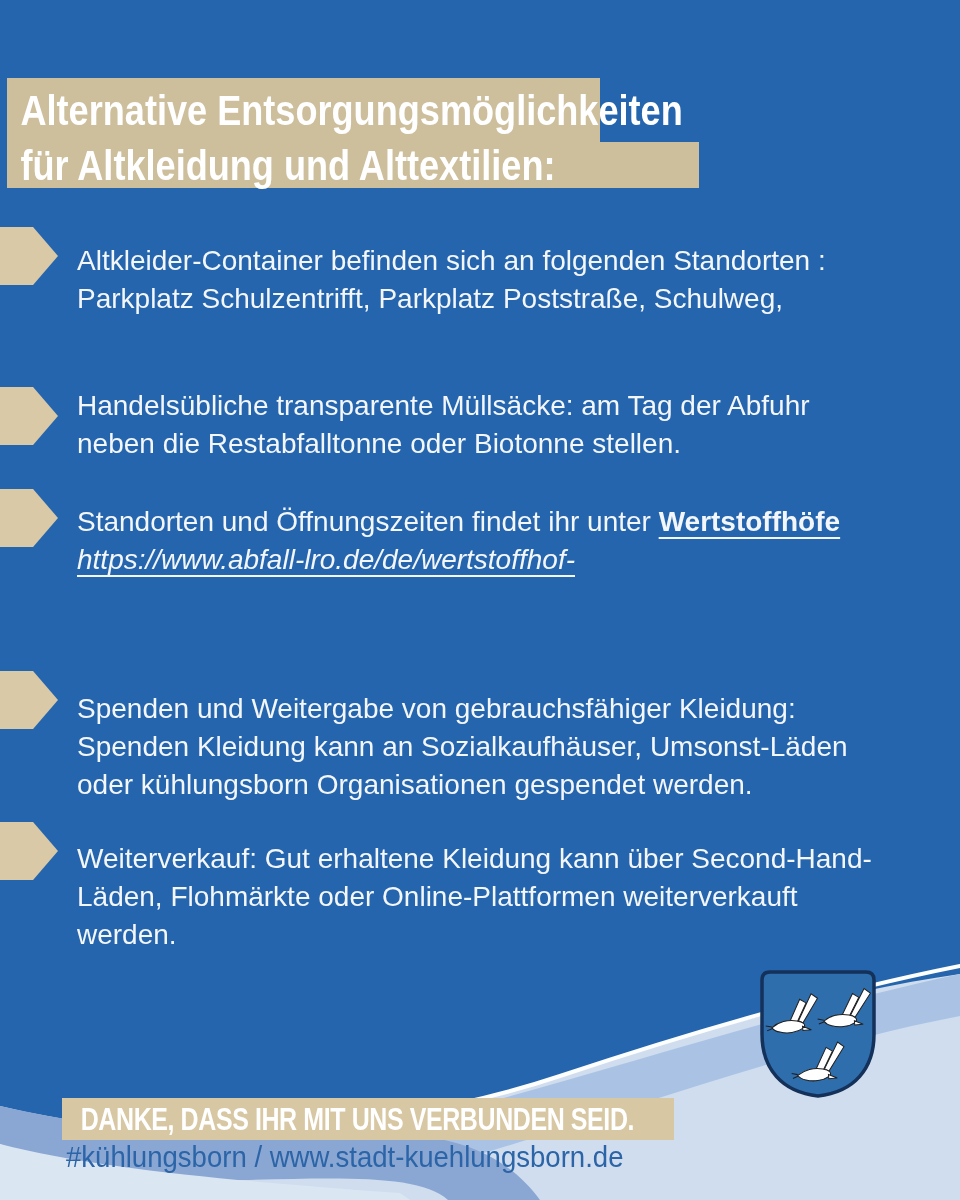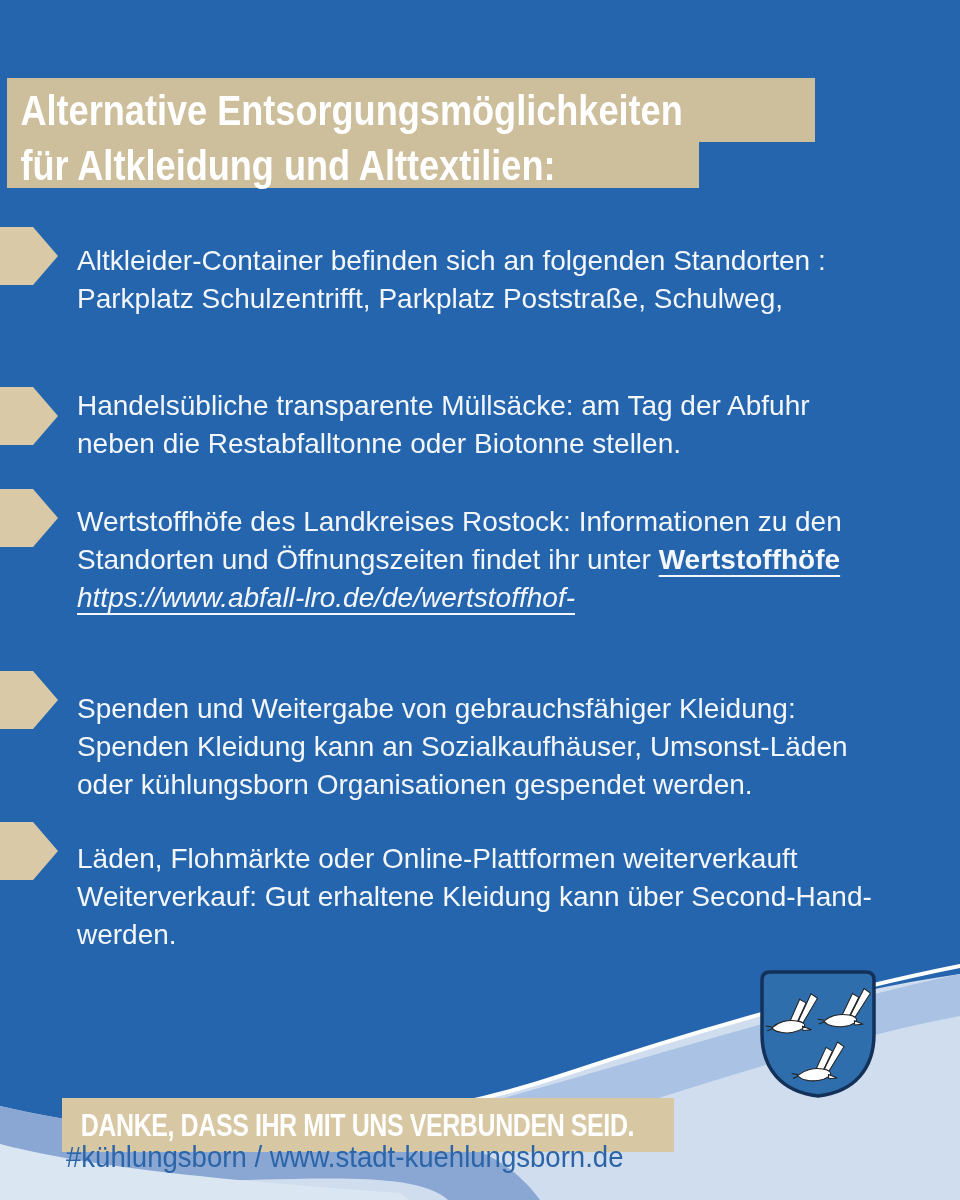--- a/index.html
+++ b/index.html
@@ -2,42 +2,42 @@
 <html><head>
 <meta charset="utf-8">
 <style>
   html,body{margin:0;padding:0;background:#222;}
   .canvas{
     position:relative;width:960px;height:1200px;overflow:hidden;
     background:#2565ad;font-family:"Liberation Sans",sans-serif;
   }
   
   .titlebox{position:absolute;background:#cdbe9c;display:flex;align-items:center;}
-  .titlebox.t1{left:7px;top:78px;width:808px;height:64px;}
+  .titlebox.t1{left:7px;top:78px;width:593px;height:64px;}
   .titlebox.t2{left:7px;top:142px;width:692px;height:46px;}
   .titletext{
     color:#ffffff;font-weight:bold;font-size:43px;line-height:1;
     transform:scaleX(.84);transform-origin:left center;
     padding-left:16px;white-space:nowrap;
   }
   
   .arrow{
     position:absolute;left:0;width:58px;height:58px;background:#d9c9a6;
     clip-path:polygon(0 0,57% 0,100% 50%,57% 100%,0 100%);
   }
   
   .tblock{position:absolute;left:77px;color:#f3f6fa;font-size:28px;line-height:38px;}
   .tline{height:38px;white-space:nowrap;}
   .link{font-weight:bold;text-decoration:underline;text-underline-offset:6px;text-decoration-thickness:2px;}
   .url{text-decoration:underline;text-underline-offset:6px;text-decoration-thickness:1.5px;font-style:italic;}
   
   .waves{position:absolute;left:0;top:930px;width:960px;height:270px;}
   
   .danke{
-    position:absolute;left:62px;top:1098px;width:612px;height:54px;
+    position:absolute;left:62px;top:1098px;width:612px;height:42px;
     background:#d8c7a3;display:flex;align-items:center;
   }
   .danke span{
     color:#ffffff;font-weight:bold;font-size:32px;letter-spacing:-.5px;
     transform:scaleX(.78);transform-origin:left center;
     padding-left:24px;white-space:nowrap;
   }
   .hashtag{
     position:absolute;left:66px;top:1141px;color:#2b64a7;font-size:29px;
     transform:scaleX(.95);transform-origin:left center;white-space:nowrap;
@@ -65,34 +65,33 @@
     <div class="tline">Altkleider-Container befinden sich an folgenden Standorten :</div>
     <div class="tline">Parkplatz Schulzentrifft, Parkplatz Poststraße, Schulweg,</div>
   </div>
 
   <div class="tblock" style="top:387px">
     <div class="tline">Handelsübliche transparente Müllsäcke: am Tag der Abfuhr</div>
     <div class="tline">neben die Restabfalltonne oder Biotonne stellen.</div>
   </div>
 
   <div class="tblock" style="top:503px">
-    <div class="tline">Wertstoffhöfe des Landkreises Rostock: Informationen zu den</div>
     <div class="tline"><span>Standorten und Öffnungszeiten findet ihr unter </span><span class="link">Wertstoffhöfe</span></div>
     <div class="tline url">https://www.abfall-lro.de/de/wertstoffhof-</div>
   </div>
 
   <div class="tblock" style="top:690px">
     <div class="tline">Spenden und Weitergabe von gebrauchsfähiger Kleidung:</div>
     <div class="tline">Spenden Kleidung kann an Sozialkaufhäuser, Umsonst-Läden</div>
     <div class="tline">oder kühlungsborn Organisationen gespendet werden.</div>
   </div>
 
   <div class="tblock" style="top:840px">
+    <div class="tline">Weiterverkauf: Gut erhaltene Kleidung kann über Second-Hand-</div>
     <div class="tline">Läden, Flohmärkte oder Online-Plattformen weiterverkauft</div>
-    <div class="tline">Weiterverkauf: Gut erhaltene Kleidung kann über Second-Hand-</div>
     <div class="tline">werden.</div>
   </div>
 
   <svg class="waves" viewBox="0 0 960 270">
 
     <path d="M0,176 C150,212 330,214 510,161 C670,110 820,64 960,44 L960,270 L0,270 Z" fill="#cfddee"></path>
 
     <path d="M410,193 C580,150 790,80 960,44 L960,86 C800,116 600,190 440,236 Z" fill="#aac3e4"></path>
 
     <path d="M0,176 C130,206 280,213 370,206 C455,199 510,228 540,270 L448,270 C420,244 340,248 240,250 C148,252 52,236 0,214 Z" fill="#8aa7d3"></path>

